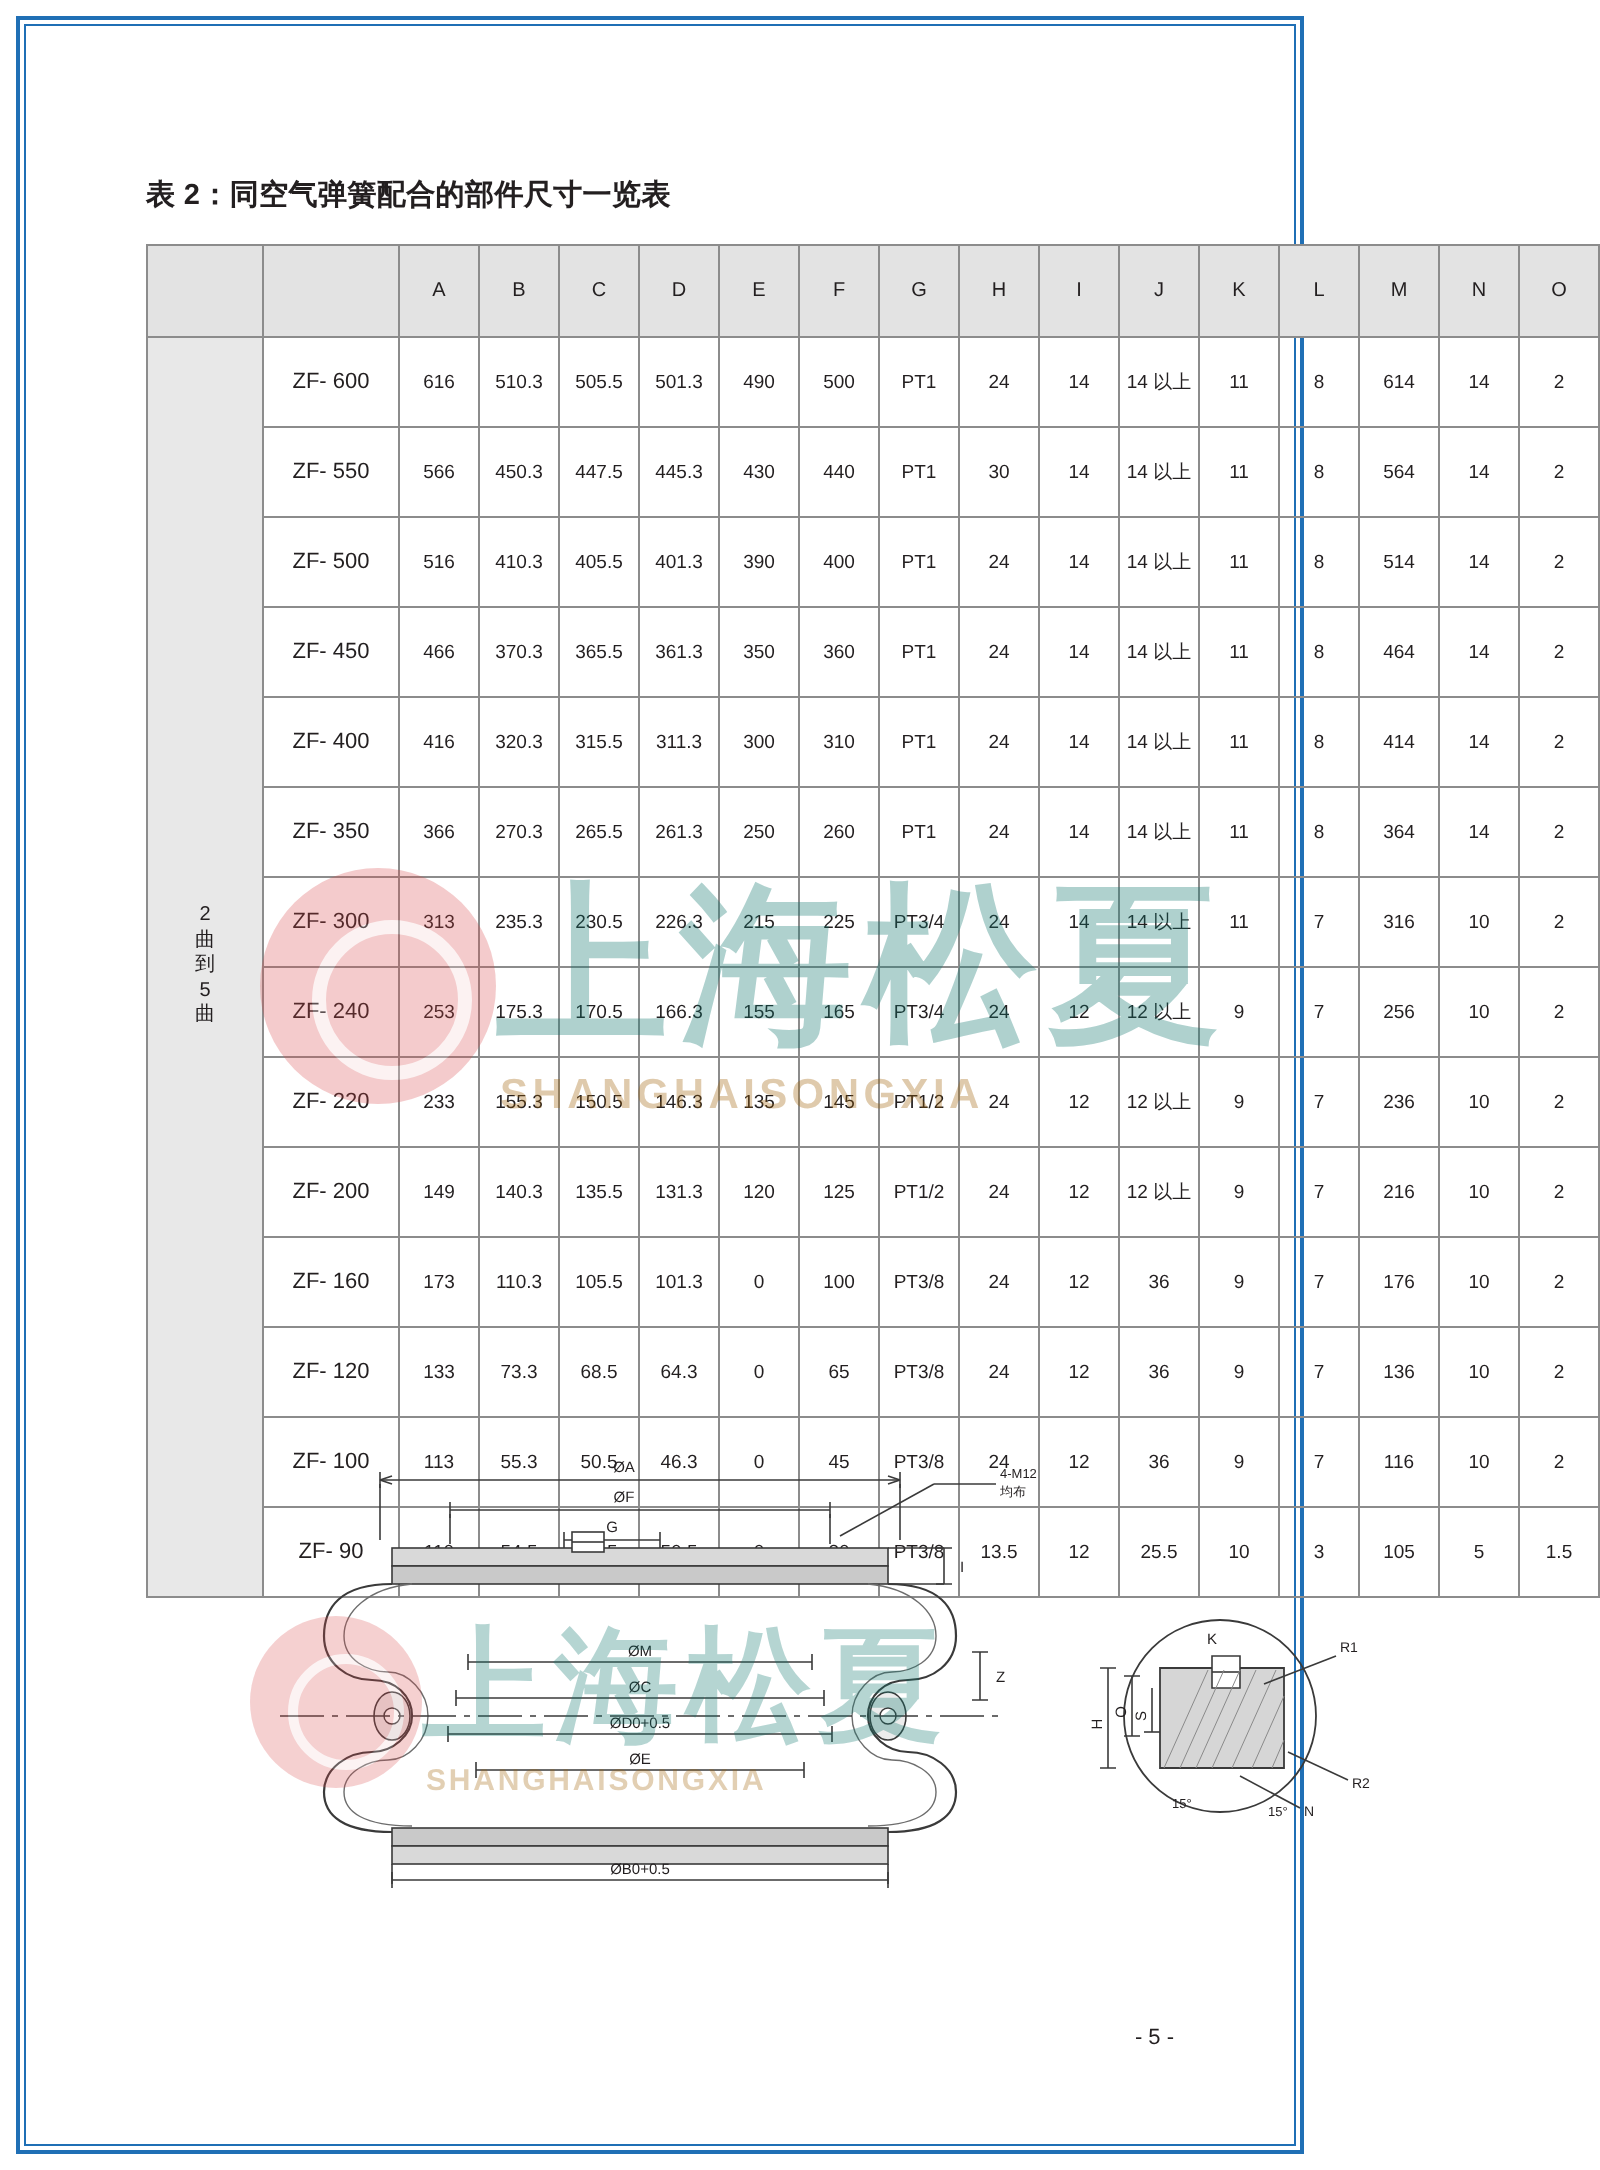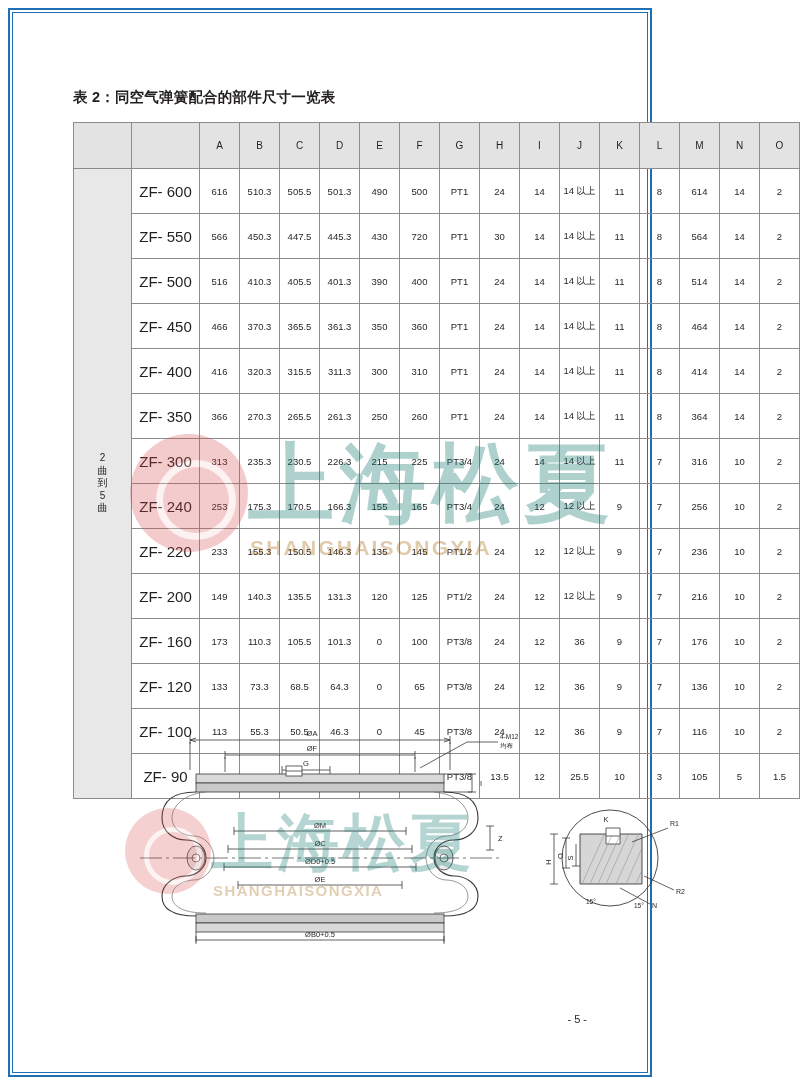--- a/index.html
+++ b/index.html
@@ -68,21 +68,21 @@
   .col-model { width: 68px; }
   .col-v { width: 40px; }
   td.group-cell {
     background: #e8e8e8;
     font-size: 10px;
     line-height: 1.25;
     letter-spacing: 0;
   }
   td.model-cell {
     background: #ececec;
-    font-size: 15px;
+    font-size: 11px;
   }
   
   .watermark {
     position: absolute;
     left: 130px; top: 432px;
     width: 540px; height: 150px;
     pointer-events: none;
     opacity: 0.33;
   }
   .wm-circle {
@@ -229,21 +229,21 @@
             <td>2</td>
             <td>2</td>
           </tr>
           <tr>
             <td class="model-cell">ZF- 550</td>
             <td>566</td>
             <td>450.3</td>
             <td>447.5</td>
             <td>445.3</td>
             <td>430</td>
-            <td>720</td>
+            <td>440</td>
             <td>PT1</td>
             <td>30</td>
             <td>14</td>
             <td>14 以上</td>
             <td>11</td>
             <td>8</td>
             <td>564</td>
             <td>14</td>
             <td>2</td>
             <td>2</td>

